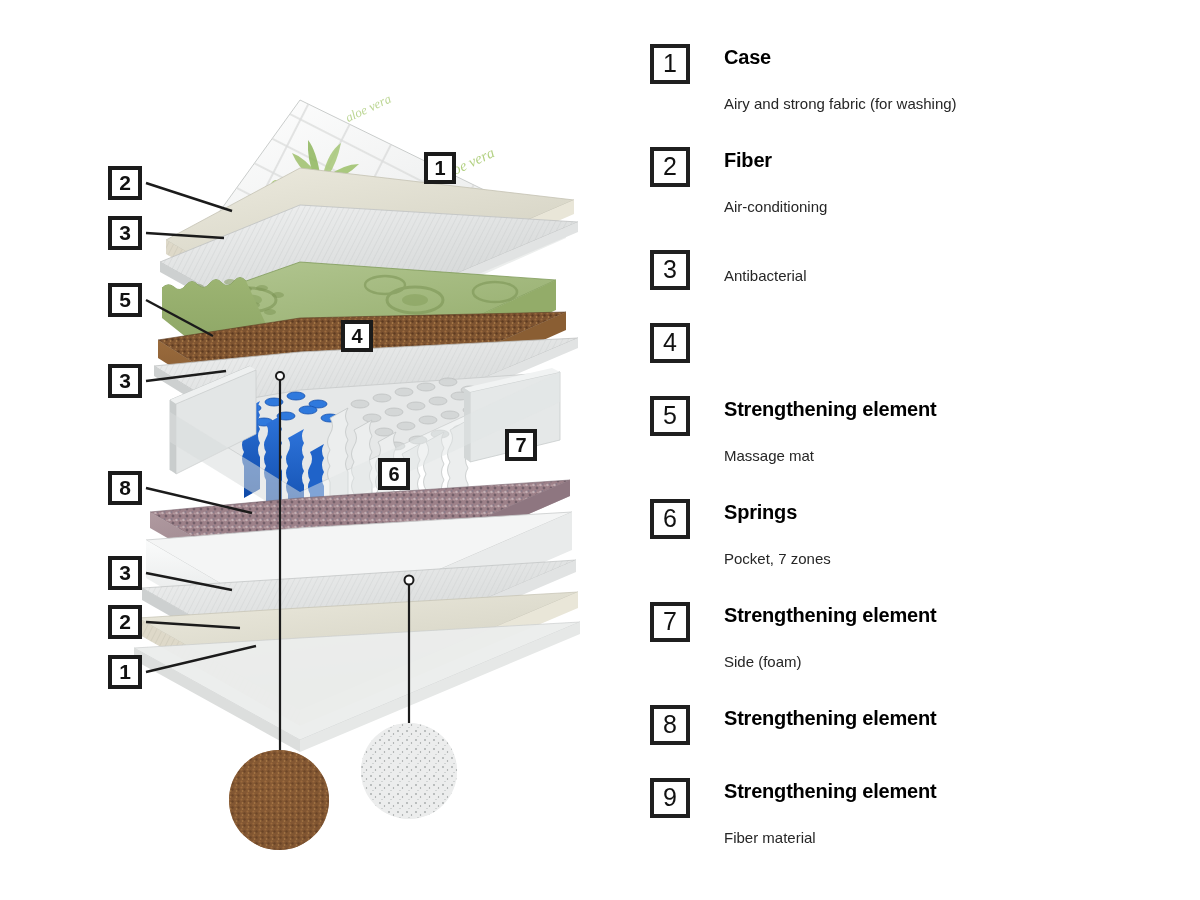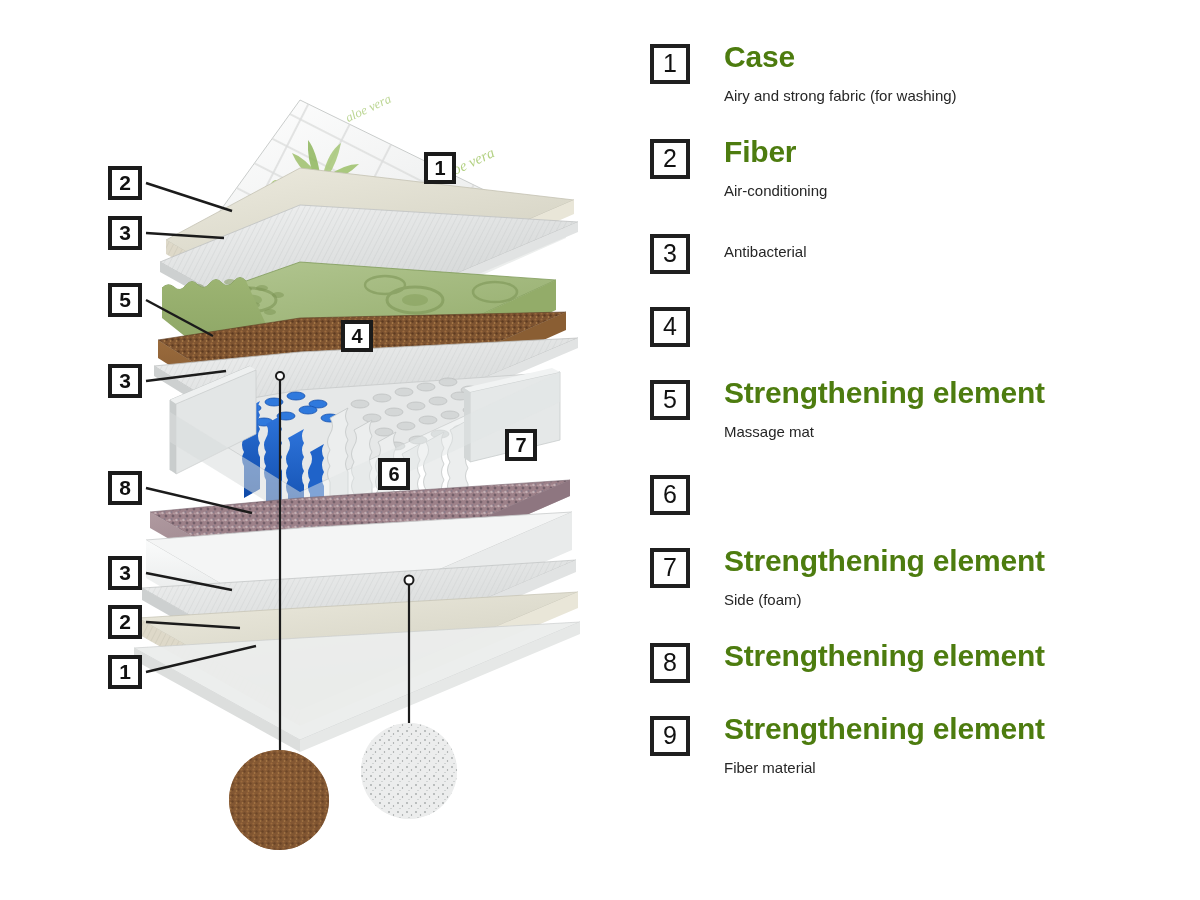--- a/index.html
+++ b/index.html
@@ -54,33 +54,33 @@
     color: #111;
     font-size: 25px;
     font-weight: 400;
     line-height: 31px;
     text-align: center;
     margin-right: 34px;
     margin-top: 4px;
   }
   .legend-text { flex: 1 1 auto; padding-top: 0; }
   .legend-title {
-    font-size: 30px;
+    font-size: 20px;
     font-weight: 700;
-    color: #4d7c0f;
+    color: #000000;
     line-height: 34px;
     letter-spacing: -0.2px;
     white-space: nowrap;
   }
   .legend-sub {
     font-size: 15px;
     font-weight: 400;
     color: #262626;
     line-height: 20px;
-    margin-top: 12px;
+    margin-top: 20px;
     white-space: nowrap;
   }
 </style>
 </head>
 <body>
 
 <div id="page">
 
   <div id="diagram">
     <svg width="640" height="900" viewBox="0 0 640 900" xmlns="http://www.w3.org/2000/svg">
@@ -435,20 +435,24 @@
     <div class="legend-row" style="margin-bottom:29px;">
       <div class="legend-num">5</div>
       <div class="legend-text">
         <div class="legend-title">Strengthening element</div>
         <div class="legend-sub">Massage mat</div>
       </div>
     </div>
 
     <div class="legend-row" style="margin-bottom:29px;">
       <div class="legend-num">6</div>
+      <div class="legend-text">
+        <div class="legend-title">Springs</div>
+        <div class="legend-sub">Pocket, 7 zones</div>
+      </div>
     </div>
 
     <div class="legend-row" style="margin-bottom:29px;">
       <div class="legend-num">7</div>
       <div class="legend-text">
         <div class="legend-title">Strengthening element</div>
         <div class="legend-sub">Side (foam)</div>
       </div>
     </div>
 

